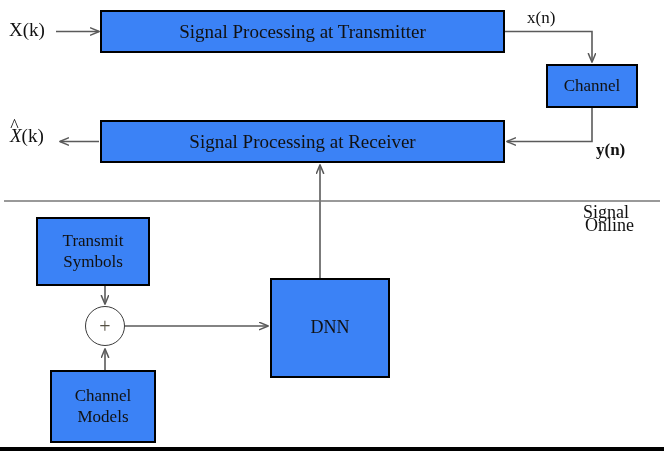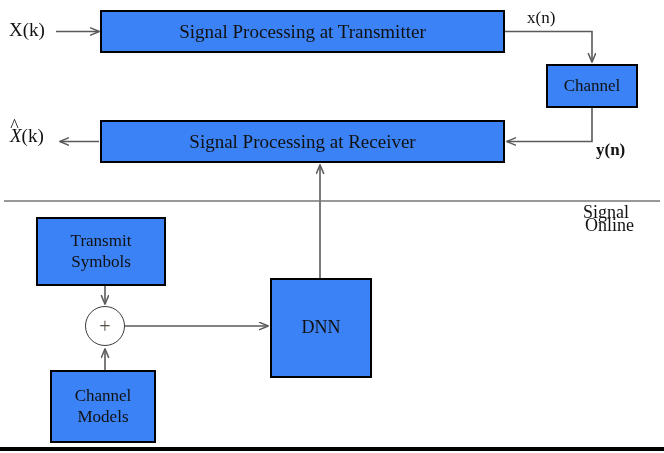--- a/index.html
+++ b/index.html
@@ -51,29 +51,29 @@
   }
   #box-receiver {
     left: 100px; top: 120px; width: 405px; height: 43px;
     font-size: 19px;
   }
   #box-channel {
     left: 546px; top: 64px; width: 92px; height: 44px;
     font-size: 17px;
   }
   #box-transmit-symbols {
-    left: 36px; top: 217px; width: 130px; height: 69px;
+    left: 36px; top: 217px; width: 114px; height: 69px;
     font-size: 17px;
   }
   #box-channel-models {
     left: 50px; top: 370px; width: 106px; height: 73px;
     font-size: 17px;
   }
   #box-dnn {
-    left: 270px; top: 278px; width: 102px; height: 100px;
+    left: 270px; top: 278px; width: 120px; height: 100px;
     font-size: 18px;
   }
   #label-xk        { left: 9px;   top: 20px;  font-size: 19px; }
   #label-xhatk     { left: 10px;  top: 126px; font-size: 19px; }
   #label-xn        { left: 527px; top: 9px;   font-size: 17px; font-weight: 400; }
   #label-yn        { left: 552px; top: 141px; font-size: 17px; font-weight: 700; margin-left: 44px; }
   #label-online    { left: 585px; top: 180px; font-size: 18px; margin-top: 36px; }
   #label-offline   { left: 583px; top: 203px; font-size: 18px; }
   #label-training  { left: 160px; top: 301px; font-size: 18px; }
   #label-plus-sign { font-size: 20px; color: #555043; }

